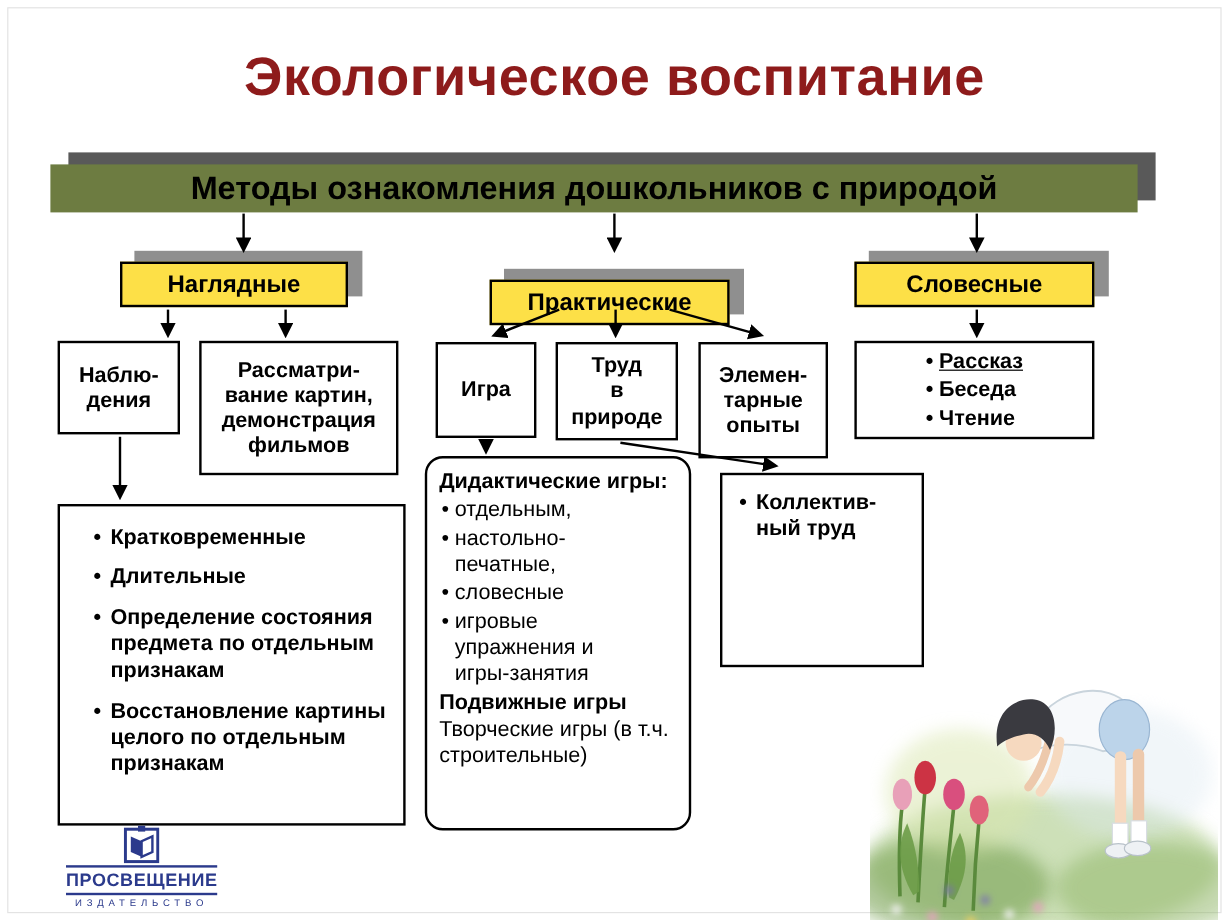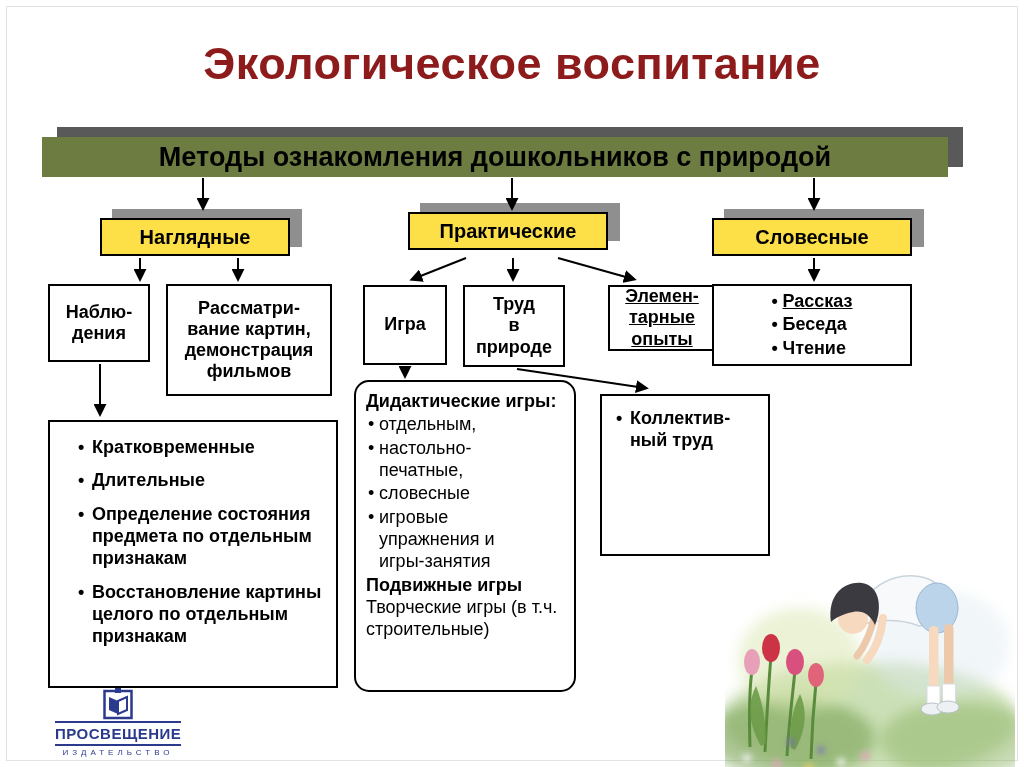--- a/index.html
+++ b/index.html
@@ -87,21 +87,21 @@
 
 <div class="bar">
   <div class="shadow"></div>
   <div class="face">Методы ознакомления дошкольников с природой</div>
 </div>
 
 <div class="cat" style="left:100px; top:218px; width:190px;">
   <div class="shadow"></div>
   <div class="face">Наглядные</div>
 </div>
-<div class="cat" style="left:408px; top:212px; width:200px;">
+<div class="cat" style="left:408px; top:233px; width:200px;">
   <div class="shadow"></div>
   <div class="face">Практические</div>
 </div>
 <div class="cat" style="left:712px; top:218px; width:200px;">
   <div class="shadow"></div>
   <div class="face">Словесные</div>
 </div>
 
 <div class="pbox" style="left:48px; top:284px; width:102px; height:78px;">
   <div class="center-lines">
@@ -126,21 +126,21 @@
 </div>
 
 <div class="pbox" style="left:463px; top:285px; width:102px; height:82px;">
   <div class="center-lines">
     <div>Труд</div>
     <div>в</div>
     <div>природе</div>
   </div>
 </div>
 
-<div class="pbox" style="left:608px; top:285px; width:108px; height:66px;text-decoration:underline;">
+<div class="pbox" style="left:582px; top:285px; width:108px; height:97px;">
   <div class="center-lines">
     <div>Элемен-</div>
     <div>тарные</div>
     <div>опыты</div>
   </div>
 </div>
 
 <div class="pbox" style="left:712px; top:284px; width:200px; height:82px;">
   <div class="vb-wrap">
     <div class="vb-list">

